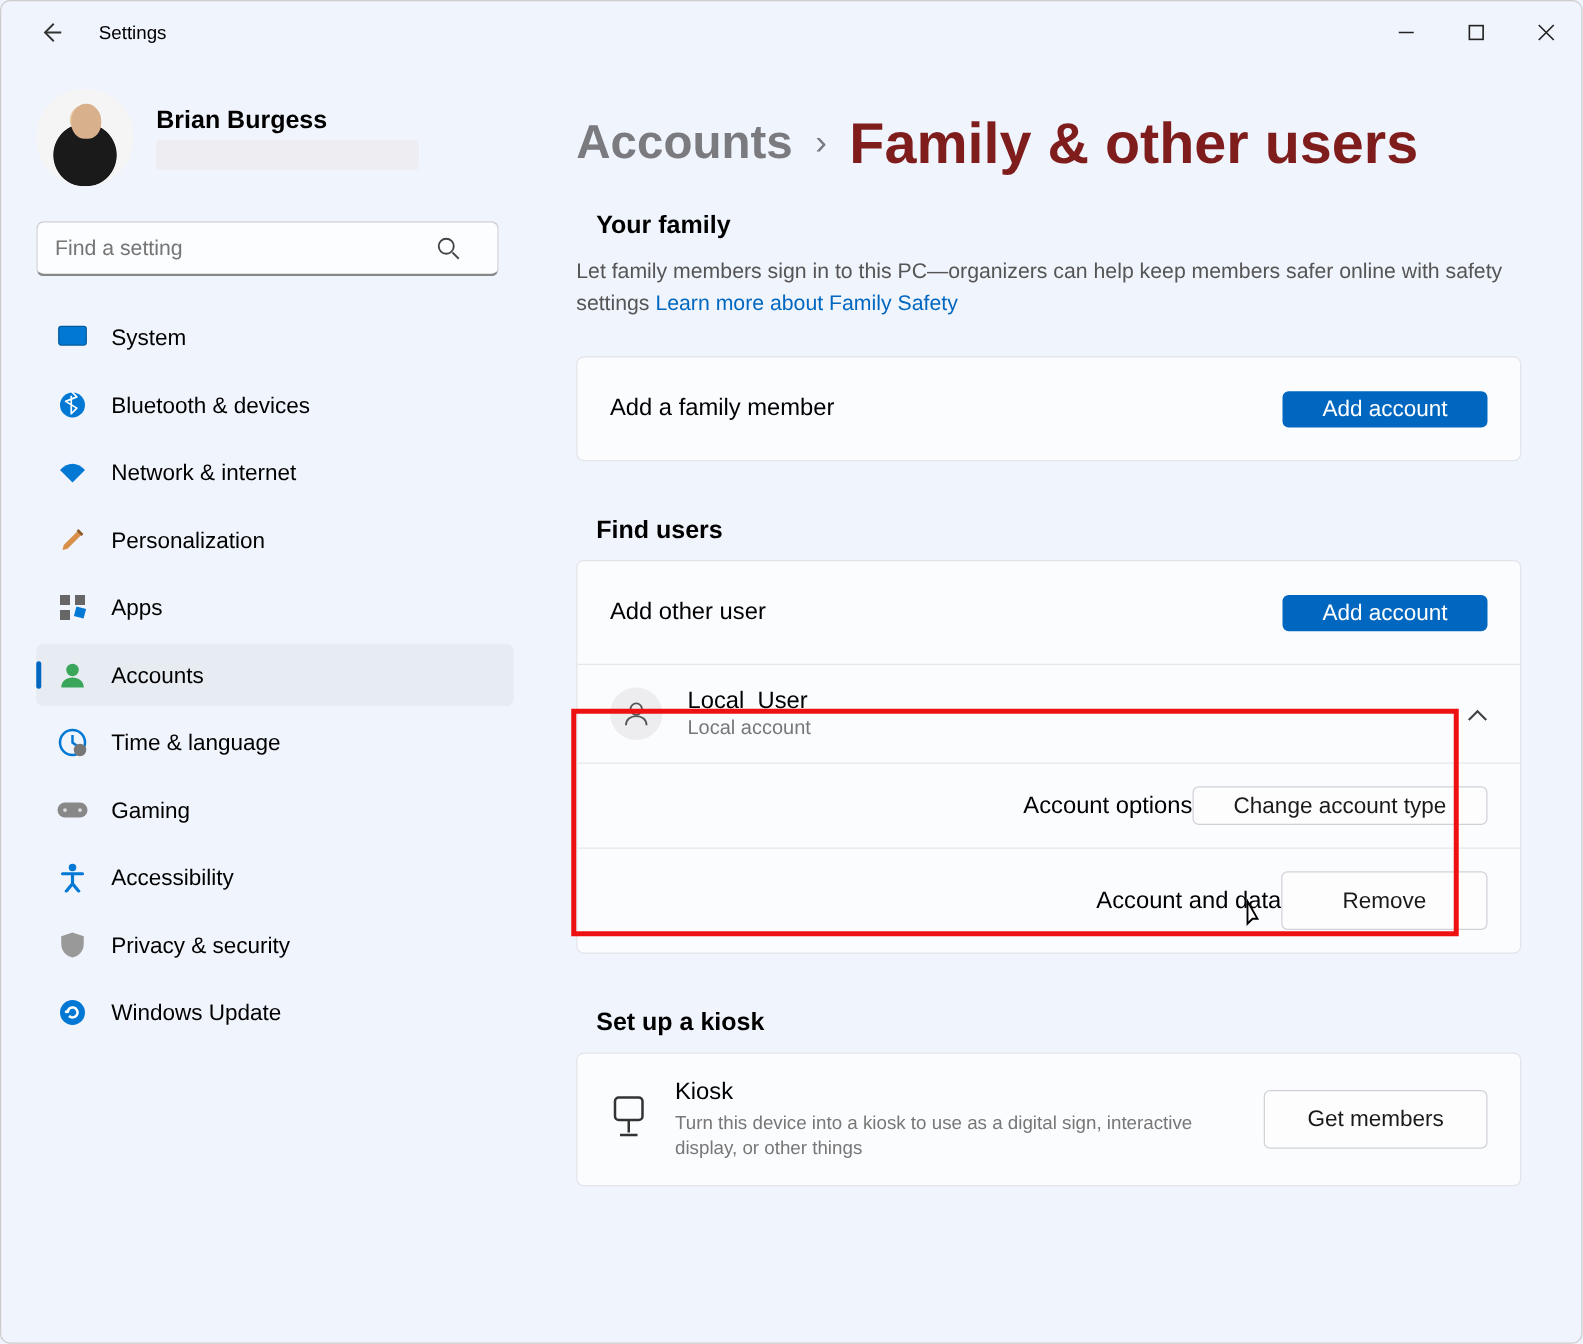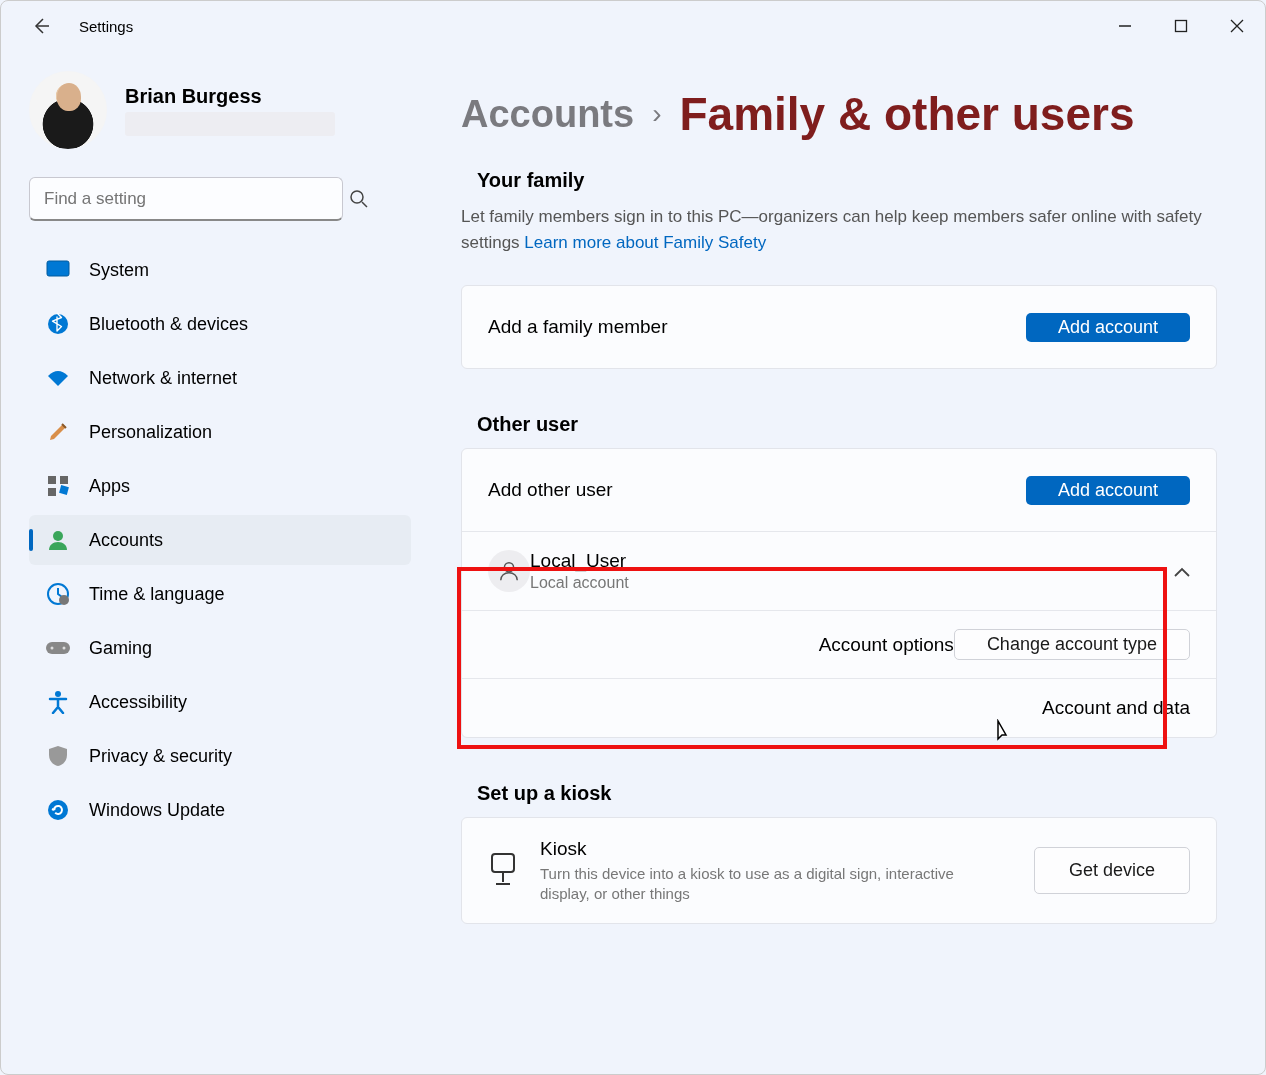--- a/index.html
+++ b/index.html
@@ -69,21 +69,21 @@
     background:#d9b08c;
     border-radius:50% 50% 45% 45%;
   }
   .user-name { font-size: 20px; font-weight: 600; }
   .user-sub { height: 24px; width: 210px; background: #ededf2; border-radius: 3px; margin-top:4px; filter: blur(0px);}
   .search {
     position: relative;
     margin-bottom: 24px;
   }
   .search input {
-    width: 314px; height: 44px;
+    width: 370px; height: 44px;
     border: 1px solid #c8c8d0;
     border-bottom: 2px solid #888;
     border-radius: 6px;
     background: #fcfdff;
     padding: 0 40px 0 14px;
     font-size: 17px;
     color: #555;
   }
   .search .sicon {
     position: absolute; right: 42px; top: 12px;
@@ -150,21 +150,21 @@
     border: none; border-radius: 5px;
     padding: 4px 32px;
     font-size: 18px; font-weight: 500;
     cursor: default;
   }
   .btn.secondary {
     background: #fdfdfe; color: #1a1a1a; border: 1px solid #d0d2d8;
     font-weight: 400;
   }
   .user-row {
-    display:flex; align-items:center; 
+    display:flex; align-items:center; gap:20px;
     padding: 18px 26px;
   }
   .user-row .uicon {
     width:42px;height:42px;border-radius:50%;background:#ededf0;
     display:flex;align-items:center;justify-content:center;color:#555;
   }
   .user-row .uname { font-size:19px; }
   .user-row .utype { font-size:16px; color:#777; margin-top:2px; }
   .user-row .expand { margin-left:auto; font-size:18px; color:#444; }
   .highlight {
@@ -357,21 +357,21 @@
       <a href="#">Learn more about Family Safety</a>
     </div>
 
     <div class="card">
       <div class="card-row">
         <div class="label">Add a family member</div>
         <button class="btn">Add account</button>
       </div>
     </div>
 
-    <div class="section-title">Other user</div>
+    <div class="section-title">Find users</div>
 
     <div class="card" style="margin-bottom:44px;">
       <div class="card-row">
         <div class="label">Add other user</div>
         <button class="btn">Add account</button>
       </div>
       <div class="user-row" style="border-top:1px solid #e5e7ec;">
         <div class="uicon">
           <svg width="22" height="22" viewBox="0 0 24 24">
               <circle cx="12" cy="8" r="5" fill="none" stroke="#555" stroke-width="1.6"></circle>
@@ -387,37 +387,38 @@
               <path d="M1 9l7-7 7 7" fill="none" stroke="#444" stroke-width="1.8"></path>
             </svg>
         </div>
       </div>
       <div class="sub-row">
         <div class="slabel">Account options</div>
         <button class="btn secondary">Change account type</button>
       </div>
       <div class="sub-row">
         <div class="slabel">Account and data</div>
+        <button class="btn secondary" style="padding:12px 48px;">Remove</button>
       </div>
     </div>
 
     <div class="section-title">Set up a kiosk</div>
     <div class="card" style="margin-bottom:0;">
       <div class="kiosk-row">
         <span>
           <svg width="30" height="34" viewBox="0 0 30 34">
               <rect x="4" y="2" width="22" height="18" rx="3" fill="none" stroke="#333" stroke-width="2"></rect>
               <path d="M15 20v10M8 32h14" stroke="#333" stroke-width="2"></path>
             </svg>
         </span>
         <div class="ktxt">
           <div class="t1">Kiosk</div>
           <div class="t2">Turn this device into a kiosk to use as a digital sign, interactive display, or other things</div>
         </div>
-        <button class="btn secondary" style="margin-left:auto;padding:12px 34px;">Get device</button>
+        <button class="btn secondary" style="margin-left:auto;padding:12px 34px;">Get members</button>
       </div>
     </div>
 
   </main>
 </div>
 
 <div class="highlight" style="left:456px; top:566px; width:710px; height:182px;"></div>
 
 <svg class="cursor" style="left:995px; top:718px;" width="20" height="24" viewBox="0 0 20 24">
   <path d="M2 2v18l4-4h4z" fill="#fff" stroke="#000" stroke-width="1.5"></path>

